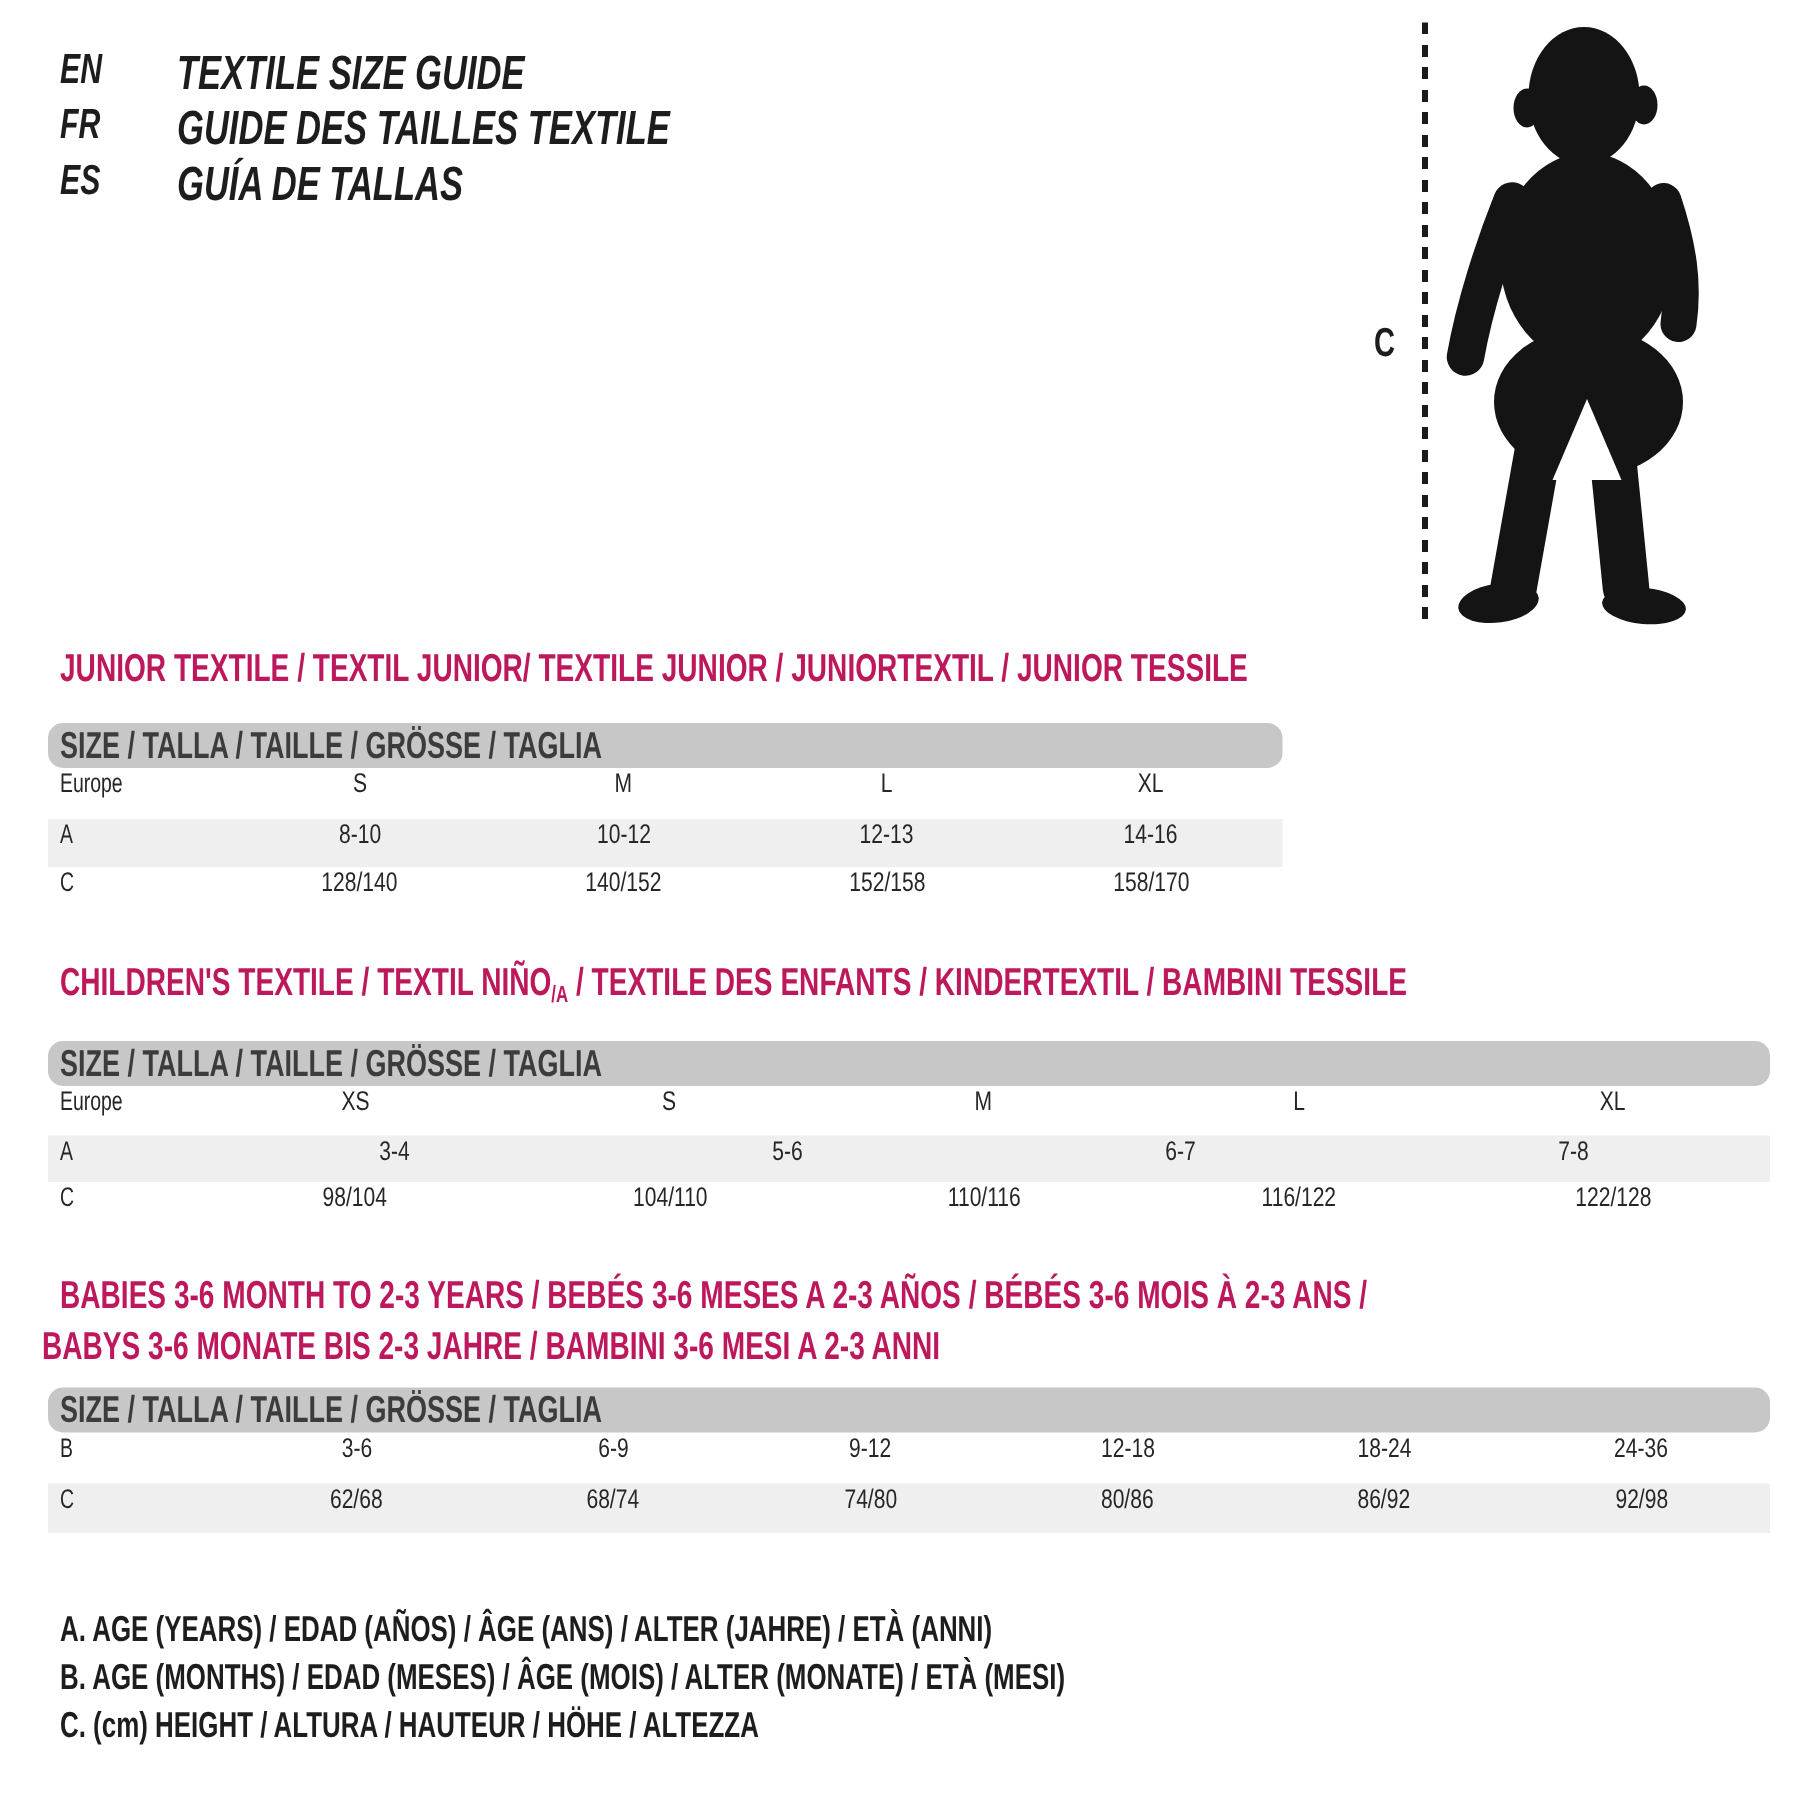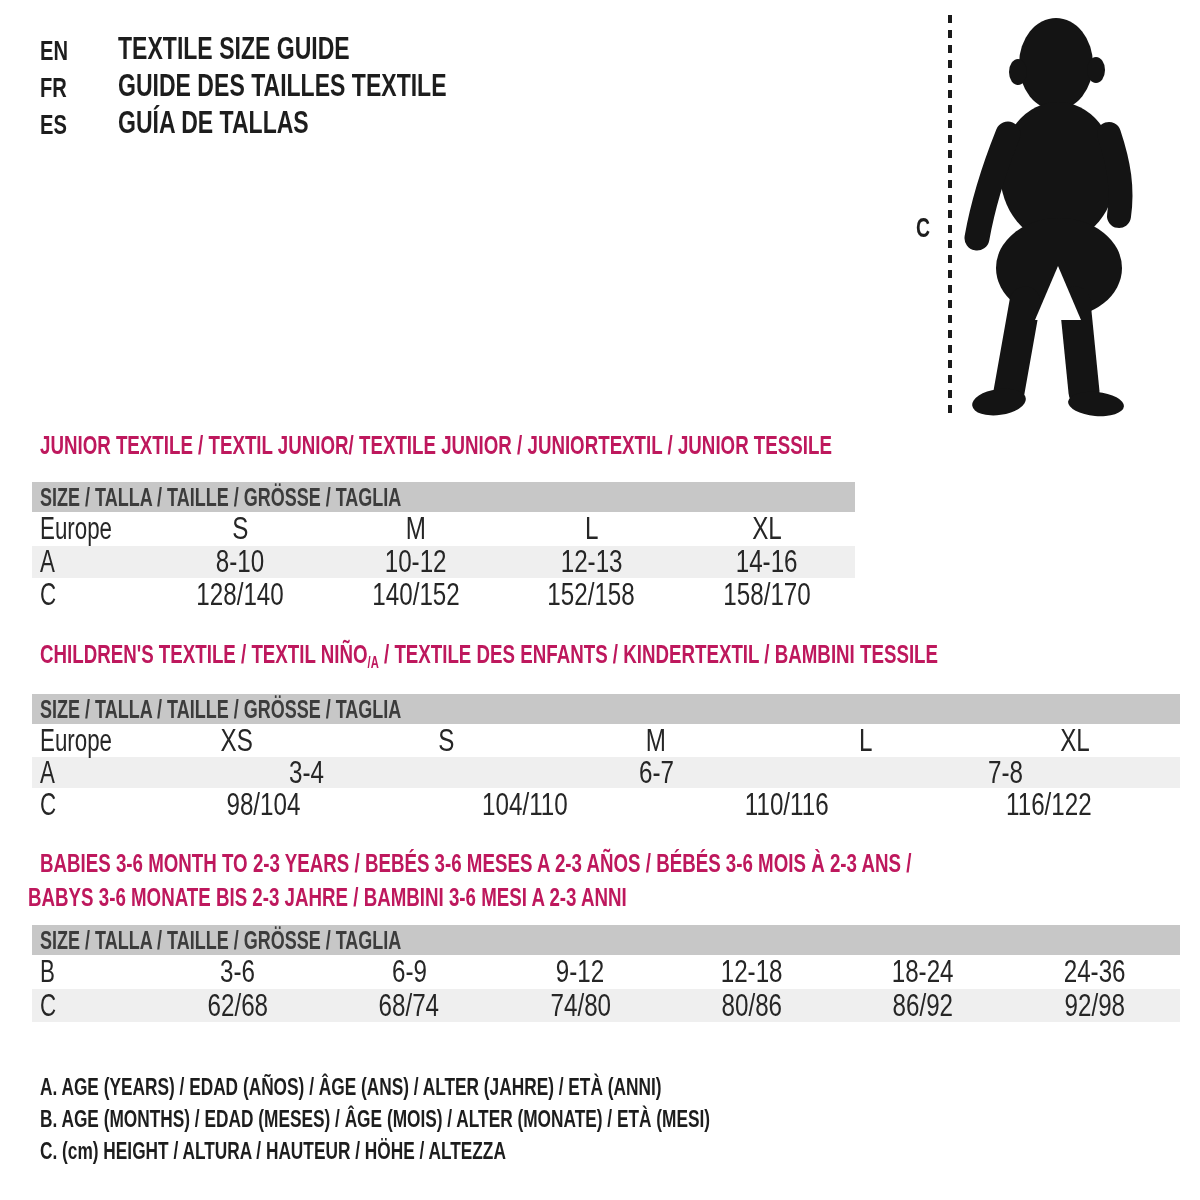--- a/index.html
+++ b/index.html
@@ -7,45 +7,45 @@
     width:1200px;height:1200px;position:relative;overflow:hidden;
     background:#ffffff;color:#1d1d1d;
     font-family:"Liberation Sans", sans-serif;
   }
   
   .condL{display:inline-block;transform:scaleX(0.72);transform-origin:0 50%;white-space:nowrap;}
   .condC{display:inline-block;transform:scaleX(0.78);transform-origin:50% 50%;white-space:nowrap;}
 
   
   .lang-block{position:absolute;left:40px;top:30px;}
-  .lang-row{display:flex;height:37px;align-items:flex-end;}
+  .lang-row{display:flex;height:37px;align-items:flex-start;font-style:italic;}
   .code-cell{width:78px;font-weight:bold;font-size:28px;}
   .title-cell{font-weight:bold;font-size:32px;}
 
   
   .measure-line{
     position:absolute;left:948px;top:15px;width:4px;height:402px;
     background:repeating-linear-gradient(to bottom,#1a1a1a 0 8px,transparent 8px 15px);
   }
   .measure-label{position:absolute;left:916px;top:213px;font-weight:bold;font-size:27px;}
   .baby-figure{position:absolute;left:963px;top:14px;}
 
   
   .sec-title{position:absolute;font-weight:bold;font-size:26px;height:26px;line-height:26px;color:#be185d;}
   .sub{font-size:0.60em;vertical-align:-0.30em;}
 
   
   .size-bar{
     position:absolute;height:30px;line-height:31px;background:#c7c7c7;color:#3c3c3c;
-    font-weight:bold;font-size:25px;padding-left:8px;box-sizing:border-box;
+    font-weight:bold;font-size:25px;padding-left:8px;box-sizing:border-box;border-radius:10px;
   }
 
   
   .stable{position:absolute;}
-  .trow{display:flex;align-items:center;font-size:31px;color:#262626;}
+  .trow{display:flex;align-items:flex-start;font-size:18px;color:#262626;}
   .trow .lab{padding-left:8px;box-sizing:border-box;}
   .trow .c{flex:1;text-align:center;}
   .shaded{background:#efefef;}
   .t-junior .lab{width:120px;}
   .t-children .lab{width:100px;}
   .t-babies .lab{width:120px;}
 
   
   .legend{position:absolute;left:40px;top:1074px;}
   .legend-line{font-weight:bold;font-size:24px;height:26px;line-height:26px;margin-bottom:6px;text-decoration:underline;}
@@ -128,29 +128,31 @@
     <div class="lab"><span class="condL">Europe</span></div>
     <div class="c"><span class="condC">XS</span></div>
     <div class="c"><span class="condC">S</span></div>
     <div class="c"><span class="condC">M</span></div>
     <div class="c"><span class="condC">L</span></div>
     <div class="c"><span class="condC">XL</span></div>
   </div>
   <div class="trow shaded" style="height:31px;">
     <div class="lab"><span class="condL">A</span></div>
     <div class="c"><span class="condC">3-4</span></div>
+    <div class="c"><span class="condC">5-6</span></div>
     <div class="c"><span class="condC">6-7</span></div>
     <div class="c"><span class="condC">7-8</span></div>
   </div>
   <div class="trow" style="height:34px;">
     <div class="lab"><span class="condL">C</span></div>
     <div class="c"><span class="condC">98/104</span></div>
     <div class="c"><span class="condC">104/110</span></div>
     <div class="c"><span class="condC">110/116</span></div>
     <div class="c"><span class="condC">116/122</span></div>
+    <div class="c"><span class="condC">122/128</span></div>
   </div>
 </div>
 
 <div class="sec-title" style="left:40px;top:850px;">
   <span class="condL">BABIES 3-6 MONTH TO 2-3 YEARS / BEBÉS 3-6 MESES A 2-3 AÑOS / BÉBÉS 3-6 MOIS À 2-3 ANS /</span>
 </div>
 <div class="sec-title" style="left:28px;top:884px;">
   <span class="condL">BABYS 3-6 MONATE BIS 2-3 JAHRE / BAMBINI 3-6 MESI A 2-3 ANNI</span>
 </div>
 <div class="size-bar" style="left:32px;top:925px;width:1148px;">

